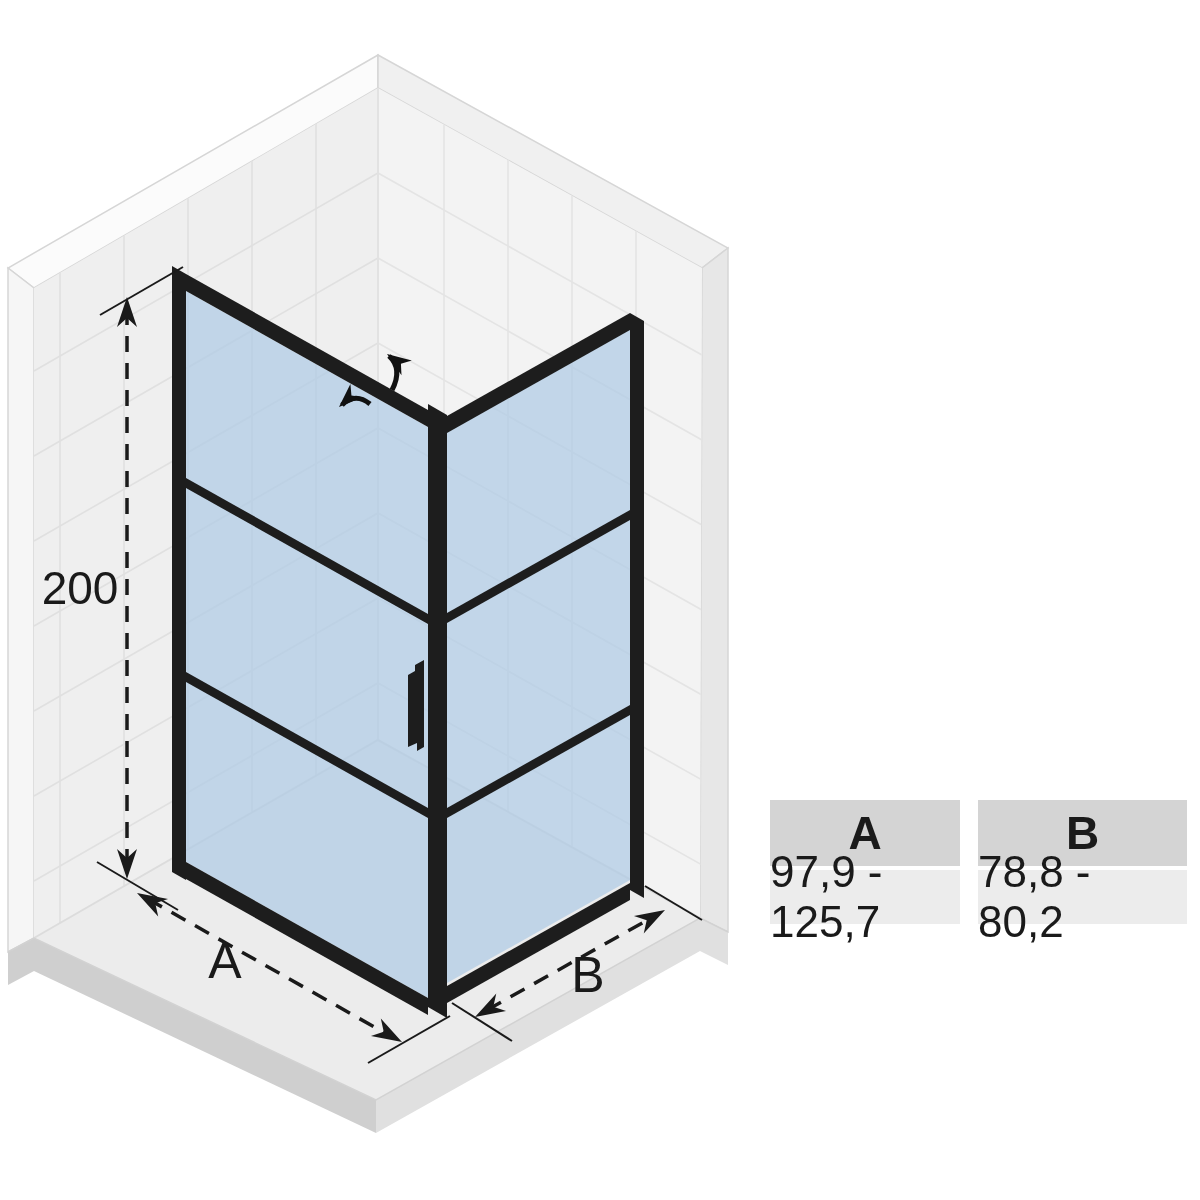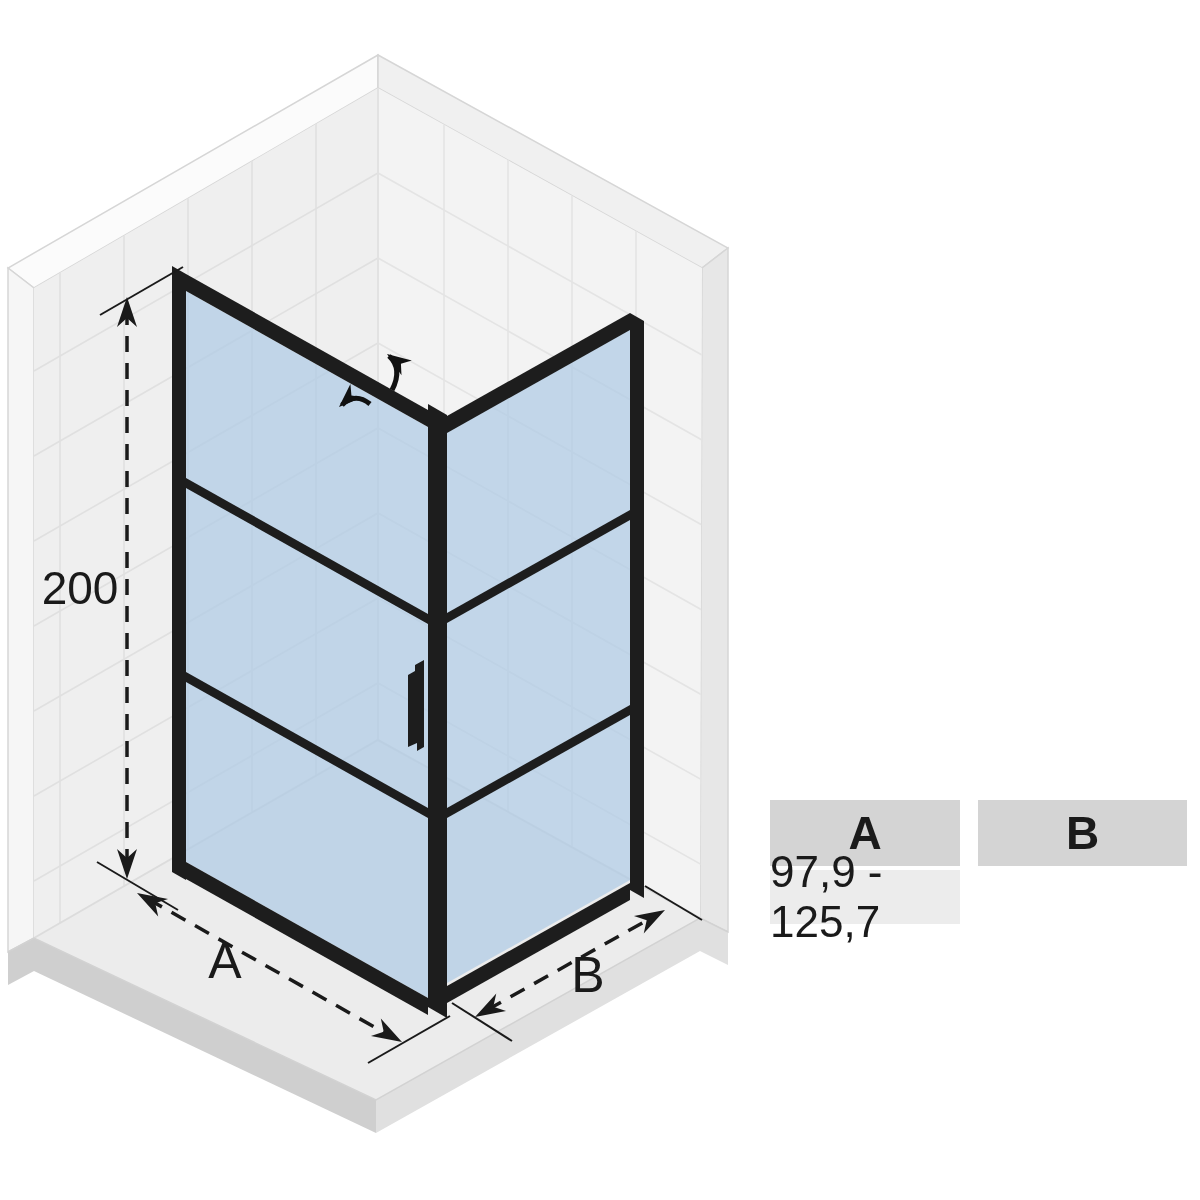--- a/index.html
+++ b/index.html
@@ -160,15 +160,16 @@
         <path d="M0,0 L-30,-10 L-21,0 L-30,10 Z"></path>
       </g>
       <text x="588" y="992" font-size="50" text-anchor="middle" class="dim-label" stroke="none">B</text>
     </g>
   </svg>
 
   <div class="spec-table">
     <div class="spec-cell hdr">A</div>
     <div class="spec-cell hdr">B</div>
     <div class="spec-cell val">97,9 - 125,7</div>
+    <div class="spec-cell val">78,8 - 80,2</div>
   </div>
 
 </div>
 
 </body></html>

